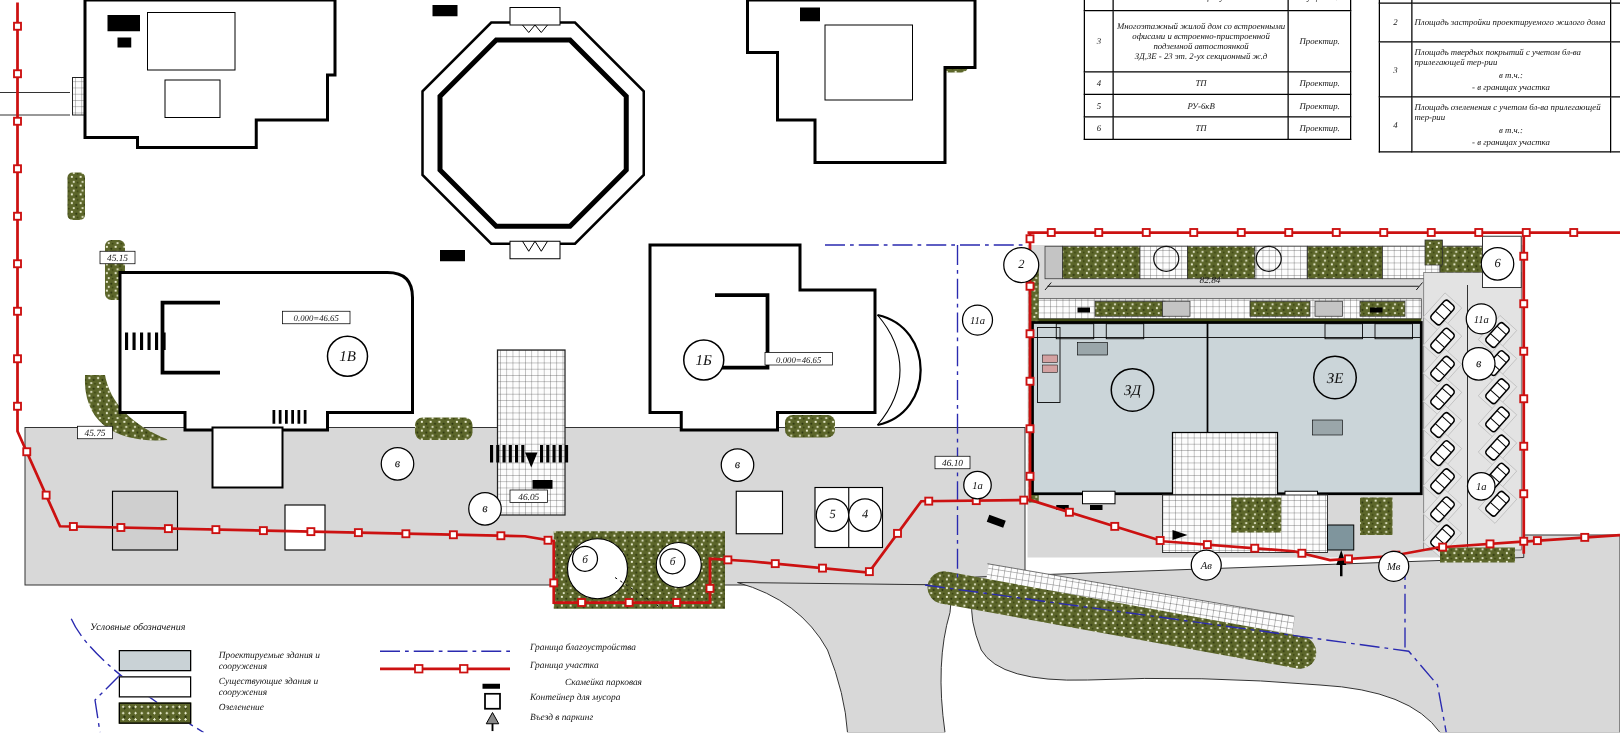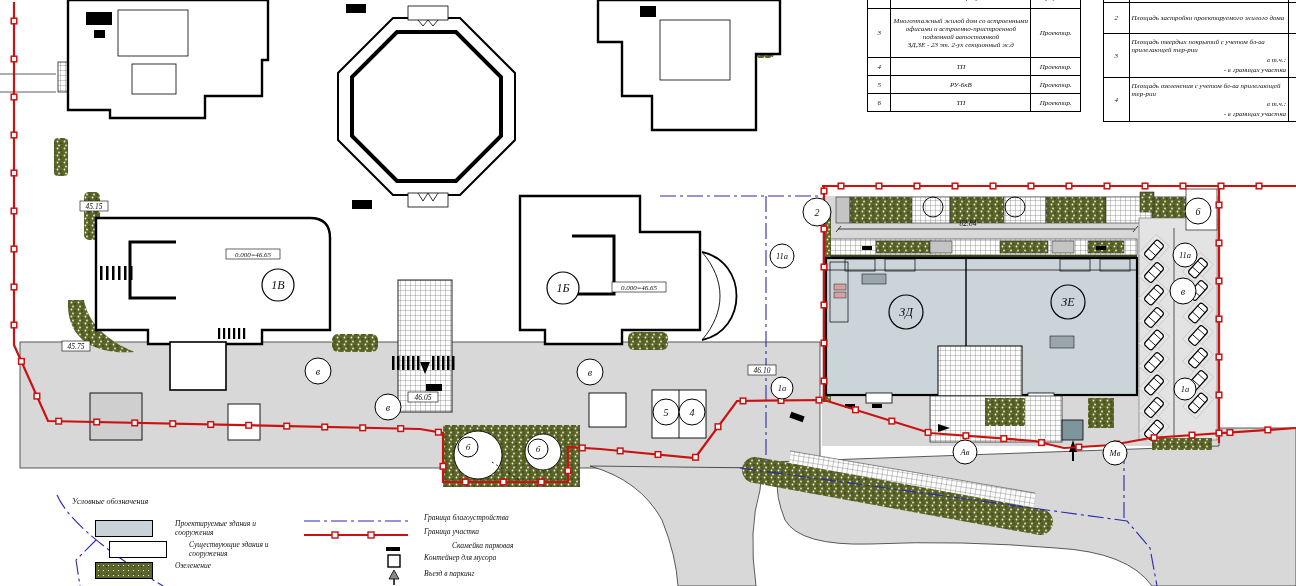--- a/index.html
+++ b/index.html
@@ -8,21 +8,21 @@
   svg text{font-family:"Liberation Serif",serif;font-style:italic;fill:#111;}
   
   .cad-table{position:absolute;border-collapse:collapse;background:#fff;z-index:3;}
   .cad-table td{border:1px solid #000;font-size:7px;line-height:8px;font-style:italic;
                 padding:2px 2px;vertical-align:middle;color:#111;}
   .cad-table .num{text-align:center;width:20px;}
   .cad-table .nm{text-align:center;}
   .cad-table .nm2{text-align:left;margin-top:46px;}
   .cad-table .st{text-align:center;width:46px;margin-top:40px;}
   .cad-table .val{width:38px;}
-  .sub{ text-align:right;margin-top:2px;}
+  .sub{ text-align:center;margin-top:2px;}
   
   #legend{position:absolute;left:60px;top:494px;width:620px;z-index:3;font-style:italic;
           font-size:7.5px;line-height:8.5px;color:#111;}
   .lg-title{position:absolute;left:12px;top:4px;font-size:8px;}
   .lg-item{position:absolute;display:flex;align-items:flex-start;}
   .lg-swatch{width:56px;height:15px;border:1px solid #000;margin-right:22px;flex:none;}
   .sw-prop{background:#c9d2d6;}
   .sw-exist{background:#fff;}
   .sw-green{background-color:#5c662a;
      background-image:radial-gradient(#eef0d4 0.8px, transparent 1px),
@@ -532,21 +532,21 @@
 </tbody>
     </table>
 
 <div id="legend">
   <div class="lg-title">Условные обозначения</div>
 
   <div class="lg-item" style="left:35px;top:26px;">
     <div class="lg-swatch sw-prop"></div>
     <div class="lg-label">Проектируемые здания и сооружения</div>
   </div>
-  <div class="lg-item" style="left:49px;top:47px;">
+  <div class="lg-item" style="left:35px;top:47px;">
     <div class="lg-swatch sw-exist"></div>
     <div class="lg-label">Существующие здания и сооружения</div>
   </div>
   <div class="lg-item" style="left:35px;top:68px;">
     <div class="lg-swatch sw-green"></div>
     <div class="lg-label">Озеленение</div>
   </div>
 
   <div class="lg-item" style="left:242px;top:20px;">
     <div class="lg-line">

